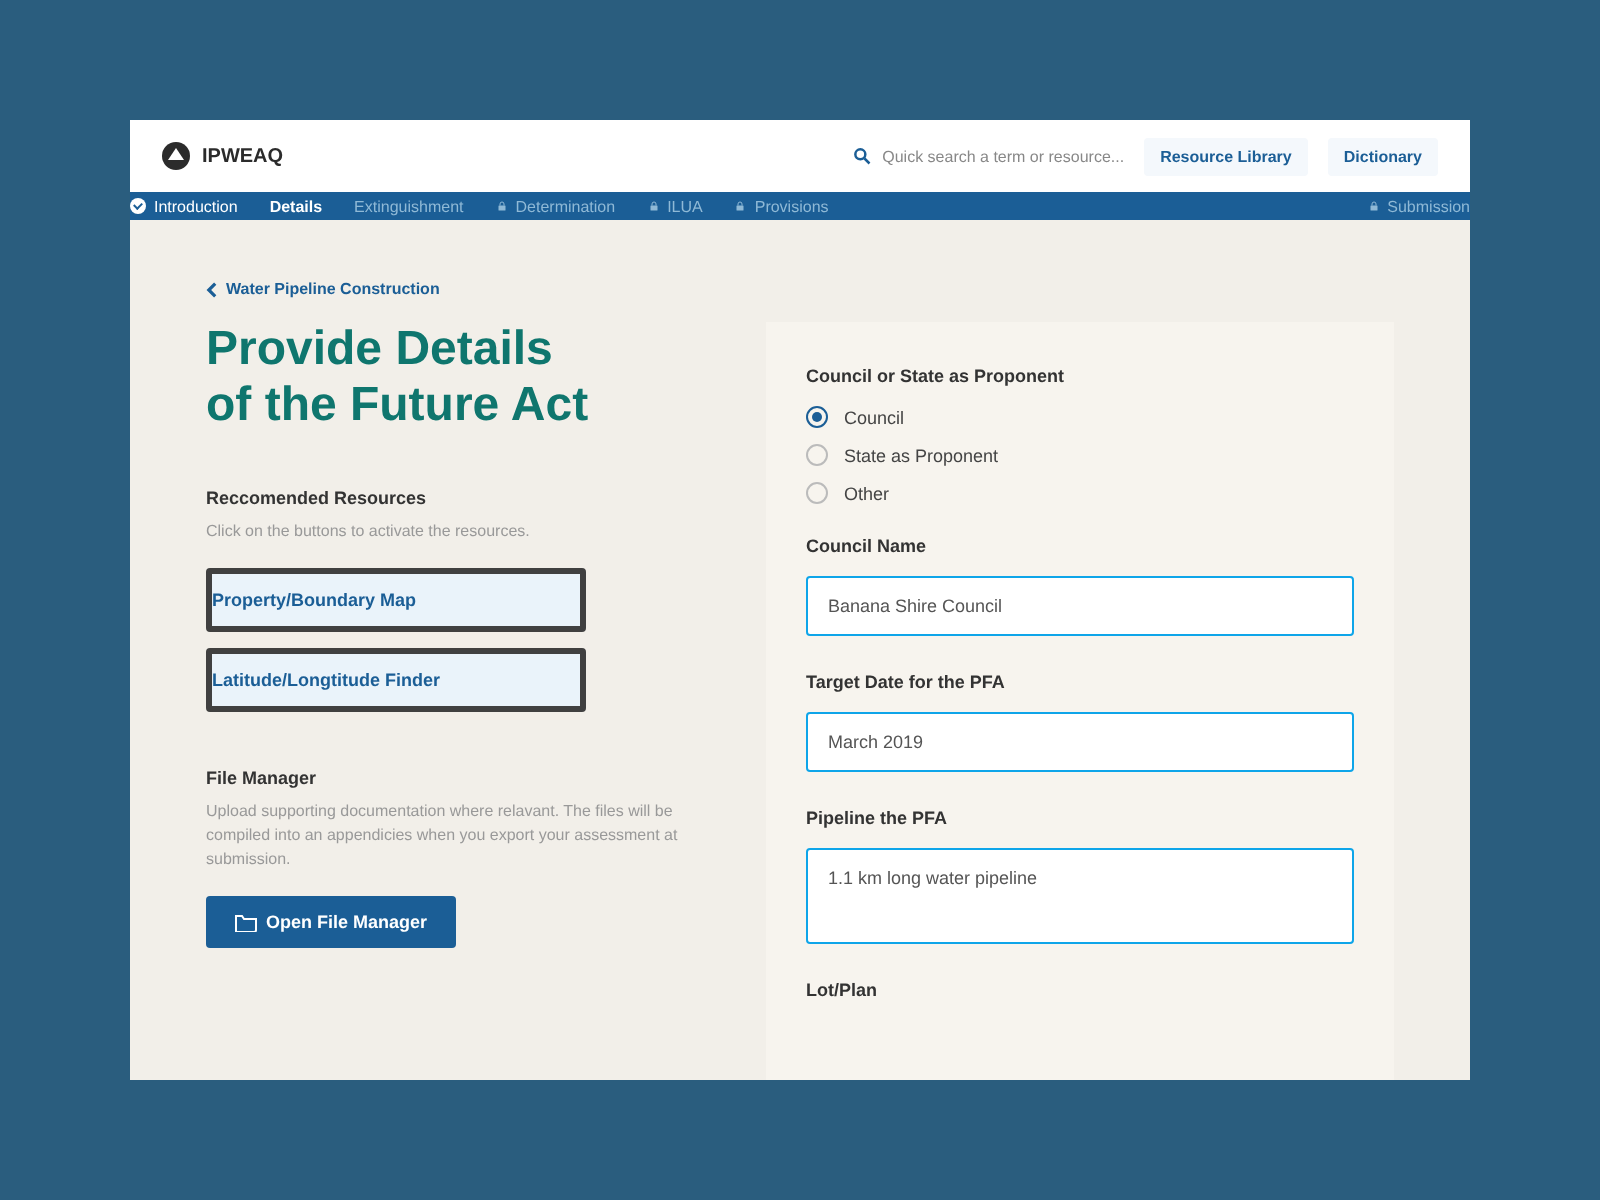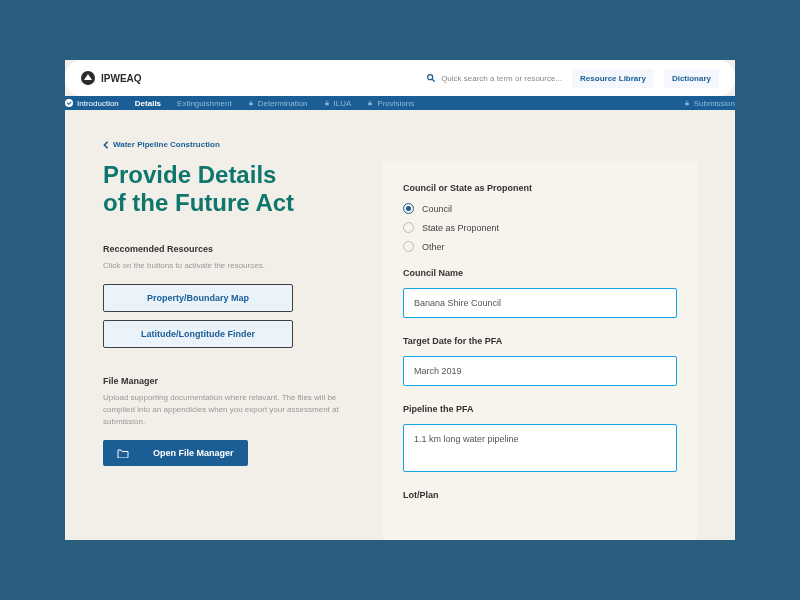--- a/index.html
+++ b/index.html
@@ -21,21 +21,20 @@
     flex-direction: column;
     overflow: hidden;
   }
   .topbar {
     background: #fff;
     height: 36px;
     display: flex;
     align-items: center;
     padding: 0 16px;
     gap: 10px;
-    border-radius: 17px;
   }
   .logo {
     display: flex;
     align-items: center;
     gap: 6px;
     font-weight: 700;
     font-size: 10px;
     color: #2b2b2b;
   }
   .logo-mark {
@@ -131,35 +130,35 @@
   }
   .section-p {
     font-size: 8px;
     color: #999;
     line-height: 1.5;
     margin-bottom: 12px;
   }
   .res-btn {
     display: block;
     width: 190px;
-    text-align: center;
+    text-align: left;
     background: #eaf3fa;
-    border: 1px solid #404040;
+    border: 3px solid #404040;
     color: #1b5e96;
     font-size: 9px;
     font-weight: 600;
     padding: 8px 0;
     border-radius: 2px;
     margin-bottom: 8px;
     cursor: pointer;
   }
   .file-btn {
     display: inline-flex;
     align-items: center;
-    gap: 24px;
+    gap: 4px;
     background: #1b5e96;
     color: #fff;
     font-size: 9px;
     font-weight: 600;
     padding: 8px 14px;
     border-radius: 2px;
     cursor: pointer;
   }
   .right-col {
     flex: 1;

